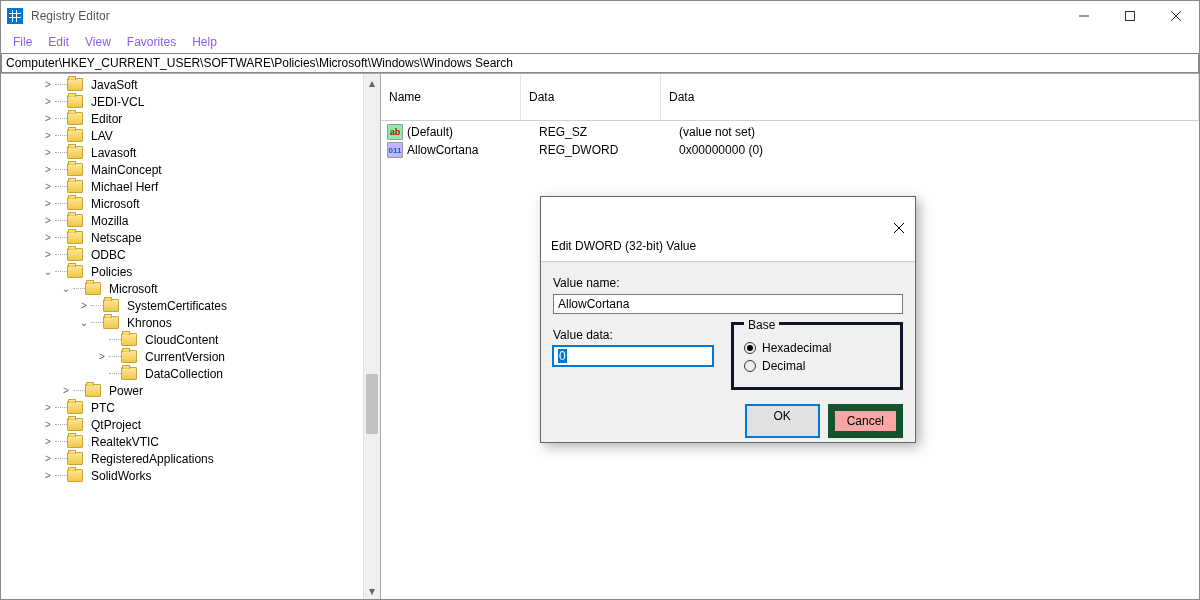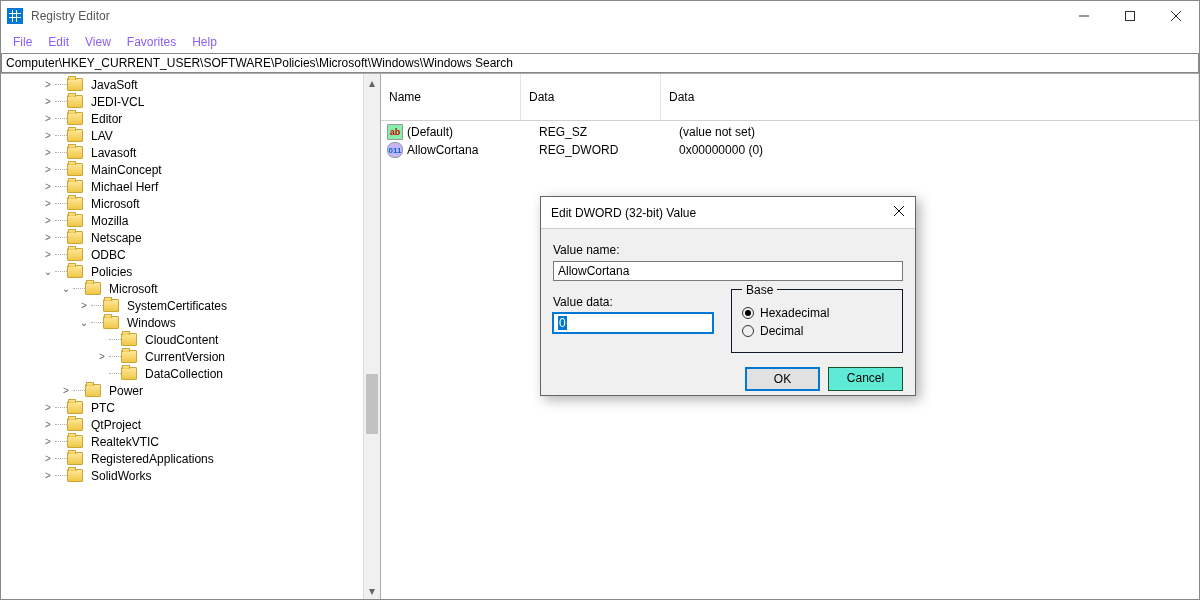--- a/index.html
+++ b/index.html
@@ -49,46 +49,46 @@
   .listpane { flex:1; display:flex; flex-direction:column; min-width:0;}
   .list-header { display:flex; border-bottom:1px solid #d0d0d0; background:#fff; }
   .list-header .col { padding:16px 8px; border-right:1px solid #e5e5e5;}
   .col-name { width:140px;}
   .col-type { width:140px;}
   .col-data { flex:1;}
   .list-body { flex:1; padding:2px 0;}
   .list-row { display:flex; align-items:center; height:18px; padding:0 6px;}
   .val-icon { width:16px; height:16px; display:inline-flex; align-items:center; justify-content:center; margin-right:4px; font-size:9px; border:1px solid #999; border-radius:1px; font-weight:bold;}
   .val-icon.sz { color:#c00; background:#86efac; }
-  .val-icon.dw { color:#0066cc; background:#c4b5fd; font-size:8px;border-radius:7px;}
+  .val-icon.dw { color:#0066cc; background:#c4b5fd; font-size:8px;}
   .list-row .c-name { width:132px; }
   .list-row .c-type { width:140px; }
   .list-row .c-data { flex:1; }
 
   
   .dialog { position:absolute; left:540px; top:196px; width:376px; background:#f0f0f0; border:1px solid #646464; box-shadow:4px 4px 12px rgba(0,0,0,.3); font-size:12px;}
   .dialog .dlg-title { background:#fff; padding:8px 10px; display:flex; align-items:center; border-bottom:1px solid #ccc;}
-  .dialog .dlg-title .t { flex:1;}
+  .dialog .dlg-title .t { flex:1;margin-top:34px;}
   .dialog .dlg-close svg { width:12px; height:12px; stroke:#000; stroke-width:1;}
   .dialog .dlg-body { padding:10px 12px 4px;}
   .dlg-label { margin:4px 0 4px; color:#000;}
   .dlg-input { width:100%; border:1px solid #7a7a7a; background:#fff; padding:2px 4px; font:inherit;}
   .dlg-input.ro { background:#fff;}
   .dlg-row { display:flex; gap:18px; margin-top:10px;}
   .dlg-left { width:160px;}
   .dlg-input.focus { border:1px solid #0078d4; outline:1px solid #0078d4;}
   .selected-text { background:#0078d4; color:#fff; padding:0 1px;}
-  .fieldset { border:1px solid #0f172a; padding:6px 10px 10px; margin-top:-2px; flex:1;}
+  .fieldset { border:3px solid #0f172a; padding:6px 10px 10px; margin-top:-2px; flex:1;}
   .fieldset .legend { position:relative; top:-13px; background:#f0f0f0; padding:0 4px; display:inline-block;}
   .fieldset .opts { margin-top:-8px;}
   .radio-row { display:flex; align-items:center; gap:6px; margin:4px 0;}
   .radio { width:12px; height:12px; border:1px solid #333; border-radius:50%; display:inline-flex; align-items:center; justify-content:center;}
   .radio.checked::after { content:""; width:6px; height:6px; background:#000; border-radius:50%;}
   .dlg-buttons { display:flex; justify-content:flex-end; gap:8px; margin-top:14px;}
-  .btn { min-width:75px; padding:3px 12px; background:#5eead4; border:1px solid #14532d; text-align:center;}
+  .btn { min-width:75px; padding:3px 12px; background:#fca5a5; border:7px solid #14532d; text-align:center;}
   .btn.primary { border:2px solid #0078d4; background:#e1e1e1;}
 </style>
 </head>
 <body>
 
 <div class="window">
 
   <div class="titlebar">
     <span class="app-icon"></span>
     <span class="title">Registry Editor</span>
@@ -220,21 +220,21 @@
             <span class="expander">&gt;</span>
             <span class="hconn"></span>
             <span class="folder"></span>
             <span class="label">SystemCertificates</span>
           </div>
           <div class="row">
             <span class="indent" style="width: 76px;"></span>
             <span class="expander">⌄</span>
             <span class="hconn"></span>
             <span class="folder"></span>
-            <span class="label">Windows</span>
+            <span class="label">Khronos</span>
           </div>
           <div class="row">
             <span class="indent" style="width: 94px;"></span>
             <span class="expander"></span>
             <span class="hconn"></span>
             <span class="folder"></span>
             <span class="label">CloudContent</span>
           </div>
           <div class="row">
             <span class="indent" style="width: 94px;"></span>

